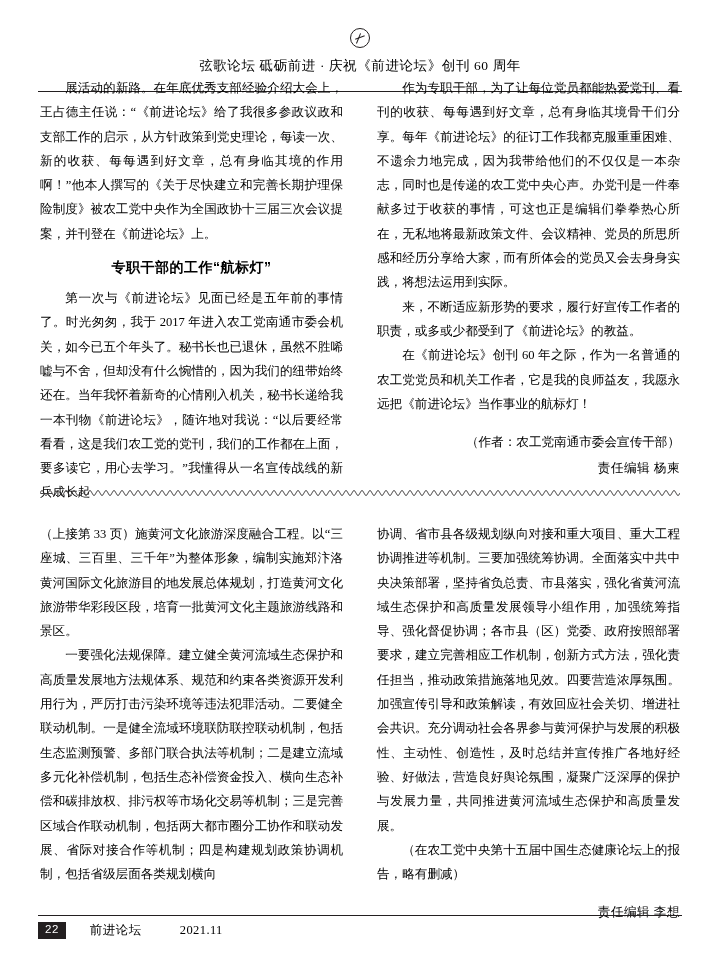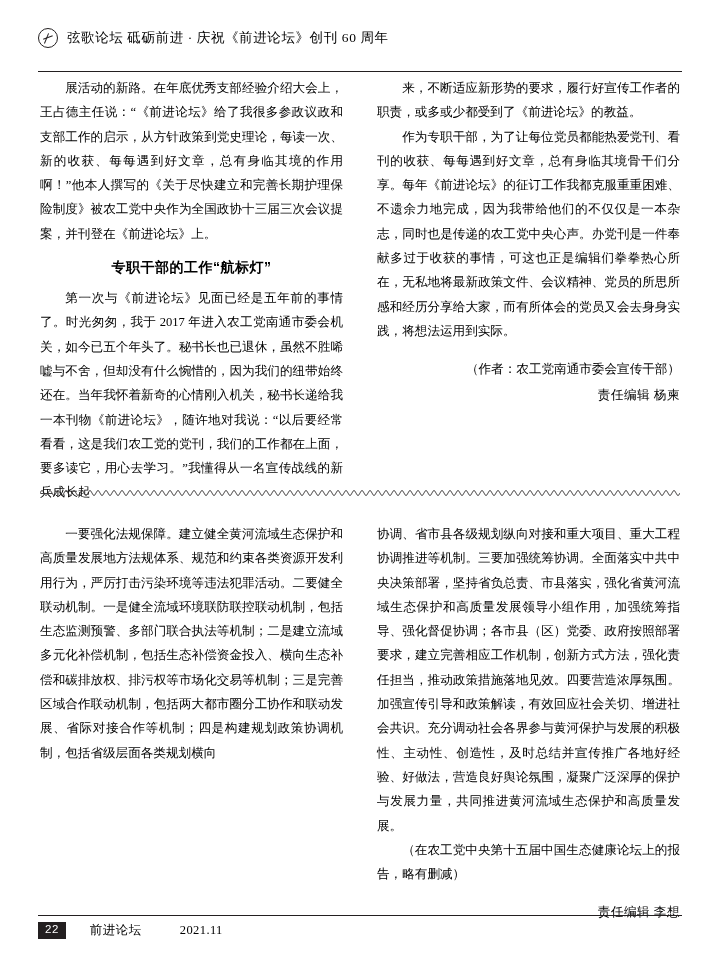--- a/index.html
+++ b/index.html
@@ -28,22 +28,23 @@
     position: absolute;
     top: 28px;
     left: 38px;
     right: 38px;
     height: 34px;
   }
   .header-inner {
     display: flex;
     align-items: center;
     gap: 9px;
-    padding-bottom: 23px;
+    padding-bottom: 16px;
     border-bottom: 1.3px solid #231f20;
+    flex-direction: column;
   }
   .logo-circle {
     width: 18px;
     height: 18px;
     border-radius: 50%;
     border: 1.3px solid #231f20;
     position: relative;
     flex: 0 0 auto;
   }
   .logo-circle::after {
@@ -175,37 +176,39 @@
     </div>
   </div>
 
   <div class="cols" style="top:76px;">
     <div class="col">
       <p class="body">展活动的新路。在年底优秀支部经验介绍大会上，王占德主任说：“《前进论坛》给了我很多参政议政和支部工作的启示，从方针政策到党史理论，每读一次、新的收获、每每遇到好文章，总有身临其境的作用啊！”他本人撰写的《关于尽快建立和完善长期护理保险制度》被农工党中央作为全国政协十三届三次会议提案，并刊登在《前进论坛》上。</p>
       <h2 class="sect">专职干部的工作“航标灯”</h2>
       <p class="body">第一次与《前进论坛》见面已经是五年前的事情了。时光匆匆，我于 2017 年进入农工党南通市委会机关，如今已五个年头了。秘书长也已退休，虽然不胜唏嘘与不舍，但却没有什么惋惜的，因为我们的纽带始终还在。当年我怀着新奇的心情刚入机关，秘书长递给我一本刊物《前进论坛》，随许地对我说：“以后要经常看看，这是我们农工党的党刊，我们的工作都在上面，要多读它，用心去学习。”我懂得从一名宣传战线的新兵成长起</p>
     </div>
     <div class="col">
+      <p class="body">作为专职干部，为了让每位党员都能热爱党刊、看刊的收获、每每遇到好文章，总有身临其境骨干们分享。每年《前进论坛》的征订工作我都克服重重困难、不遗余力地完成，因为我带给他们的不仅仅是一本杂志，同时也是传递的农工党中央心声。办党刊是一件奉献多过于收获的事情，可这也正是编辑们拳拳热心所在，无私地将最新政策文件、会议精神、党员的所思所感和经历分享给大家，而有所体会的党员又会去身身实践，将想法运用到实际。</p>
       <p class="body">来，不断适应新形势的要求，履行好宣传工作者的职责，或多或少都受到了《前进论坛》的教益。</p>
-      <p class="body">作为专职干部，为了让每位党员都能热爱党刊、看刊的收获、每每遇到好文章，总有身临其境骨干们分享。每年《前进论坛》的征订工作我都克服重重困难、不遗余力地完成，因为我带给他们的不仅仅是一本杂志，同时也是传递的农工党中央心声。办党刊是一件奉献多过于收获的事情，可这也正是编辑们拳拳热心所在，无私地将最新政策文件、会议精神、党员的所思所感和经历分享给大家，而有所体会的党员又会去身身实践，将想法运用到实际。</p>
+      <p class="body">在《前进论坛》创刊 60 年之际，作为一名普通的农工党党员和机关工作者，它是我的良师益友，我愿永远把《前进论坛》当作事业的航标灯！</p>
       <div class="sig">
         <div>（作者：农工党南通市委会宣传干部）</div>
         <div class="line2">责任编辑  杨柬</div>
       </div>
     </div>
   </div>
 
   <div class="divider" style="top:487px;">
     <svg viewBox="0 0 640 12" preserveAspectRatio="none" aria-hidden="true">
       <path d="M0 6 Q 2 1, 4 6 T 8 6 T 12 6 T 16 6 T 20 6 T 24 6 T 28 6 T 32 6 T 36 6 T 40 6 T 44 6 T 48 6 T 52 6 T 56 6 T 60 6 T 64 6 T 68 6 T 72 6 T 76 6 T 80 6 T 84 6 T 88 6 T 92 6 T 96 6 T 100 6 T 104 6 T 108 6 T 112 6 T 116 6 T 120 6 T 124 6 T 128 6 T 132 6 T 136 6 T 140 6 T 144 6 T 148 6 T 152 6 T 156 6 T 160 6 T 164 6 T 168 6 T 172 6 T 176 6 T 180 6 T 184 6 T 188 6 T 192 6 T 196 6 T 200 6 T 204 6 T 208 6 T 212 6 T 216 6 T 220 6 T 224 6 T 228 6 T 232 6 T 236 6 T 240 6 T 244 6 T 248 6 T 252 6 T 256 6 T 260 6 T 264 6 T 268 6 T 272 6 T 276 6 T 280 6 T 284 6 T 288 6 T 292 6 T 296 6 T 300 6 T 304 6 T 308 6 T 312 6 T 316 6 T 320 6 T 324 6 T 328 6 T 332 6 T 336 6 T 340 6 T 344 6 T 348 6 T 352 6 T 356 6 T 360 6 T 364 6 T 368 6 T 372 6 T 376 6 T 380 6 T 384 6 T 388 6 T 392 6 T 396 6 T 400 6 T 404 6 T 408 6 T 412 6 T 416 6 T 420 6 T 424 6 T 428 6 T 432 6 T 436 6 T 440 6 T 444 6 T 448 6 T 452 6 T 456 6 T 460 6 T 464 6 T 468 6 T 472 6 T 476 6 T 480 6 T 484 6 T 488 6 T 492 6 T 496 6 T 500 6 T 504 6 T 508 6 T 512 6 T 516 6 T 520 6 T 524 6 T 528 6 T 532 6 T 536 6 T 540 6 T 544 6 T 548 6 T 552 6 T 556 6 T 560 6 T 564 6 T 568 6 T 572 6 T 576 6 T 580 6 T 584 6 T 588 6 T 592 6 T 596 6 T 600 6 T 604 6 T 608 6 T 612 6 T 616 6 T 620 6 T 624 6 T 628 6 T 632 6 T 636 6 T 640 6" fill="none" stroke="#231f20" stroke-width="0.8"></path>
     </svg>
   </div>
 
   <div class="cols" style="top:522px;">
     <div class="col">
+      <p class="body noindent">（上接第 33 页）施黄河文化旅游深度融合工程。以“三座城、三百里、三千年”为整体形象，编制实施郑汴洛黄河国际文化旅游目的地发展总体规划，打造黄河文化旅游带华彩段区段，培育一批黄河文化主题旅游线路和景区。</p>
       <p class="body">一要强化法规保障。建立健全黄河流域生态保护和高质量发展地方法规体系、规范和约束各类资源开发利用行为，严厉打击污染环境等违法犯罪活动。二要健全联动机制。一是健全流域环境联防联控联动机制，包括生态监测预警、多部门联合执法等机制；二是建立流域多元化补偿机制，包括生态补偿资金投入、横向生态补偿和碳排放权、排污权等市场化交易等机制；三是完善区域合作联动机制，包括两大都市圈分工协作和联动发展、省际对接合作等机制；四是构建规划政策协调机制，包括省级层面各类规划横向</p>
     </div>
     <div class="col">
       <p class="body noindent">协调、省市县各级规划纵向对接和重大项目、重大工程协调推进等机制。三要加强统筹协调。全面落实中共中央决策部署，坚持省负总责、市县落实，强化省黄河流域生态保护和高质量发展领导小组作用，加强统筹指导、强化督促协调；各市县（区）党委、政府按照部署要求，建立完善相应工作机制，创新方式方法，强化责任担当，推动政策措施落地见效。四要营造浓厚氛围。加强宣传引导和政策解读，有效回应社会关切、增进社会共识。充分调动社会各界参与黄河保护与发展的积极性、主动性、创造性，及时总结并宣传推广各地好经验、好做法，营造良好舆论氛围，凝聚广泛深厚的保护与发展力量，共同推进黄河流域生态保护和高质量发展。</p>
       <p class="body">（在农工党中央第十五届中国生态健康论坛上的报告，略有删减）</p>
       <div class="sig">
         <div class="line2">责任编辑  李想</div>
       </div>
     </div>
   </div>

